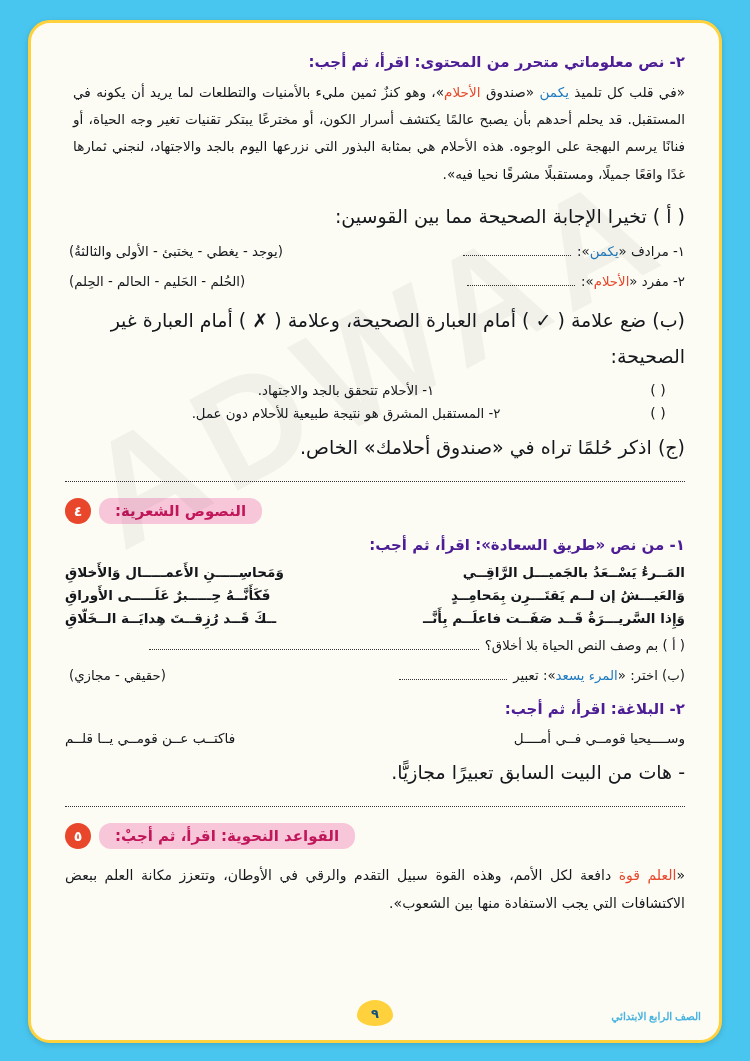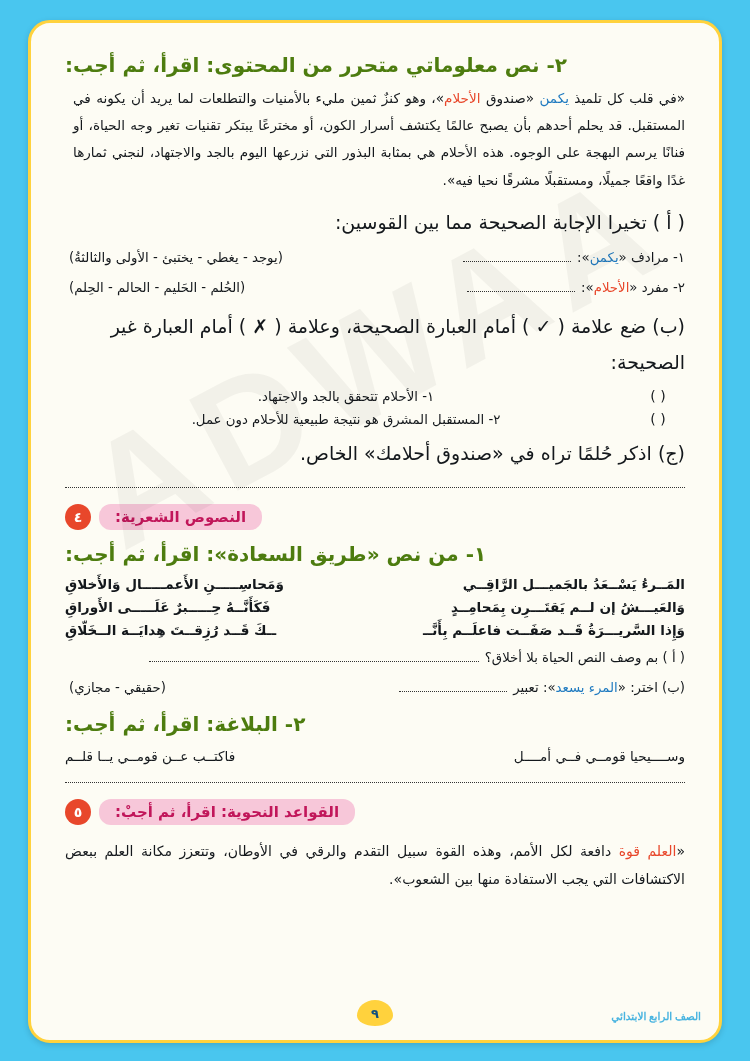--- a/index.html
+++ b/index.html
@@ -30,25 +30,25 @@
     font-size:150px;
     font-weight:bold;
     color:rgba(0,0,0,0.045);
     letter-spacing:12px;
     transform:rotate(-28deg);
     pointer-events:none;
     user-select:none;
     font-family:"Liberation Sans", sans-serif;
   }
   .qhead{
-    color:#4d7c0f;
-    font-weight:bold;
-    font-size:20px;
+    color:#4c1d95;
+    font-weight:bold;
+    font-size:15px;
     margin:0 0 8px 0;
-    text-align:left;
+    text-align:right;
     direction:rtl;
   }
   .passage{
     font-size:13.6px;
     line-height:2.0;
     color:#14181c;
     text-align:justify;
     direction:rtl;
     margin:0 0 10px 8px;
   }
@@ -265,20 +265,21 @@
       <span class="paren">(حقيقي - مجازي)</span>
     </div>
 
     <div class="qhead" style="margin-top:12px">٢- البلاغة: اقرأ، ثم أجب:</div>
 
     <div class="poem-line2">
       <span class="hemi r">وســــيحيا قومــي فــي أمــــل</span>
       <span class="hemi l">فاكتــب عــن قومــي يــا قلــم</span>
     </div>
 
+    <div class="sub">- هات من البيت السابق تعبيرًا مجازيًّا.</div>
     <div class="sep-dots"></div>
 
     <div class="sec-bar">
       <div class="sec-title">القواعد النحوية: اقرأ، ثم أجبْ:</div>
       <div class="sec-num">٥</div>
     </div>
 
     <div class="grammar">«<span class="hl-red">العلم</span> <span class="hl-red">قوة</span> دافعة لكل الأمم، وهذه القوة سبيل التقدم والرقي في الأوطان، وتتعزز مكانة العلم ببعض الاكتشافات التي يجب الاستفادة منها بين الشعوب».</div>
   </div>
 

